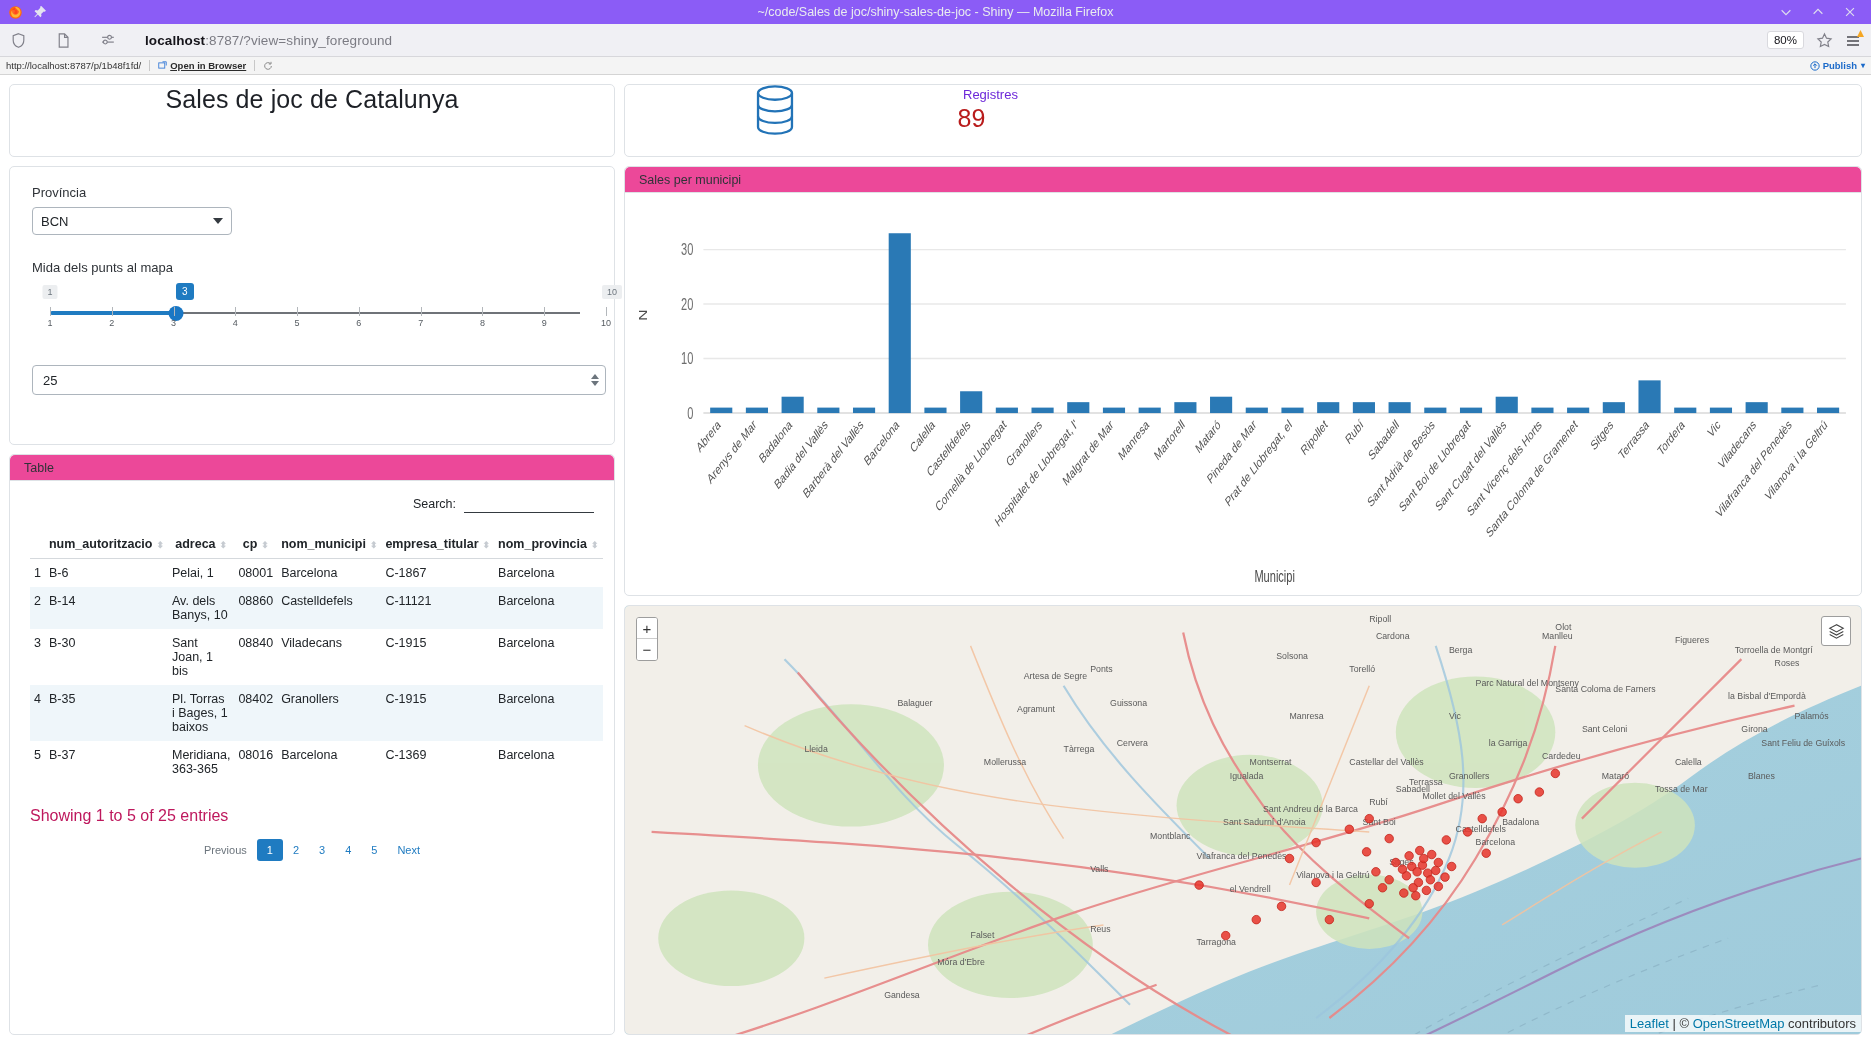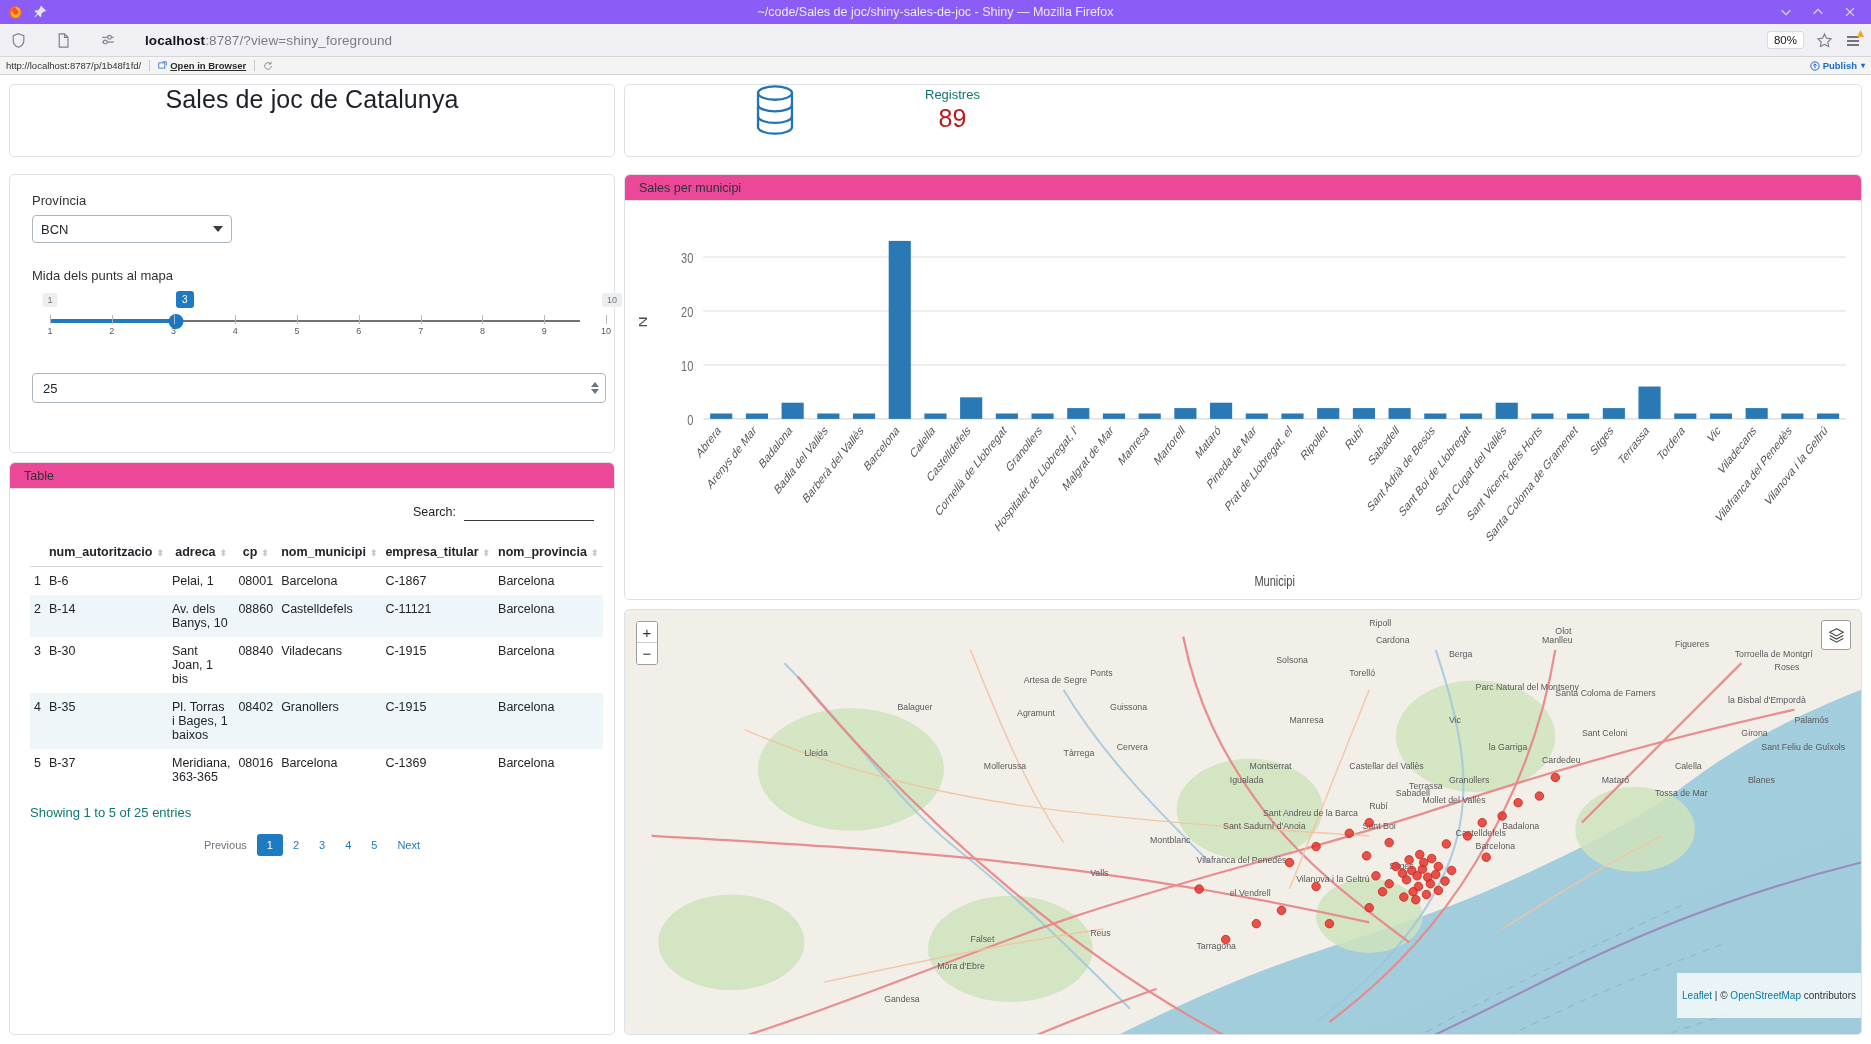--- a/index.html
+++ b/index.html
@@ -61,39 +61,39 @@
   .rs-url { color: #333; }
   .rs-sep { width: 1px; height: 11px; background: #c8c8c8; }
   .rs-item { display: flex; align-items: center; gap: 3px; font-weight: 600; text-decoration: underline; }
   .rs-right { margin-left: auto; display: flex; align-items: center; gap: 4px; color: #1b6ac9; font-weight: 600; }
   .rs-ico { width: 9px; height: 9px; }
 
   
   .page {
     height: calc(1044px - 24px - 33px - 18px);
     background: #ffffff; padding: 9px; display: flex; flex-direction: column;
-    gap: 17px; overflow: hidden;
+    gap: 9px; overflow: hidden;
   }
   .row { display: flex; gap: 9px; }
   .card {
     border: 1px solid #dee2e6; border-radius: 5px; background: #fff;
   }
   .col-left { width: 606px; flex: 0 0 606px; display:flex; flex-direction:column; gap: 9px; }
   .col-right { flex: 1; display:flex; flex-direction:column; gap: 9px; }
 
   
   .title-card { height: 73px; display: flex; align-items: center; padding: 0 22px; }
   .title-card h1 { font-size: 25px; font-weight: 400; color: #1d2026; letter-spacing: .1px; }
 
   
   .valuebox { height: 73px; display:flex; align-items:center; }
   .vb-inner { display:flex; align-items:center; width:100%; }
   .vb-icon { width: 300px; display:flex; justify-content:center; align-items:center; }
   .vb-text { text-align:center; flex: 0 0 auto; }
-  .vb-label { font-size: 13px; color: #0f766e; margin-bottom: 2px; }
+  .vb-label { font-size: 13px; color: #6d28d9; margin-bottom: 2px; margin-left: 38px; }
   .vb-value { font-size: 25px; font-weight: 400; color: #b91c1c; }
 
   
   .controls { flex: 0 0 auto; height: 279px; padding: 18px 22px; }
   .ctl-label { font-size: 13px; color: #2f3338; margin-bottom: 7px; }
   .select-wrap { position: relative; width: 200px; margin-bottom: 25px; }
   .select-box {
     width: 200px; height: 28px; border: 1px solid #adb5bd; border-radius: 4px;
     background: #fff; display: flex; align-items: center; padding: 0 8px;
     font-size: 13px; color: #212529;
@@ -174,21 +174,21 @@
   table.dt thead th {
     text-align: center; font-weight: 700; color: #212529;
     border-bottom: 1px solid #d5d9dd; padding: 6px 4px 7px 4px;
     white-space: nowrap; position: relative;
   }
   table.dt thead th .sortic { color: #c6cbd1; font-size: 9px; margin-left: 4px; }
   table.dt td { padding: 7px 4px; color: #212529; vertical-align: top; }
   table.dt tbody tr.odd { background: #fff; }
   table.dt tbody tr.even { background: #eff6fa; }
   td.idx { width: 16px; color:#212529; }
-  .dt-info { font-size: 13px; color: #0f766e; margin-top: 14px; }
+  .dt-info { font-size: 16px; color: #be185d; margin-top: 24px; }
   .dt-pager { display:flex; justify-content:center; align-items:center; gap: 0; margin-top: 14px; }
   .pg {
     min-width: 20px; height: 22px; padding: 0 10px; display:flex; align-items:center;
     justify-content:center; font-size: 11px; color: #1f7bc1; cursor:pointer;
   }
   .pg.disabled { color: #6c757d; }
   .pg.active { background: #1f7bc1; color: #fff; border-radius: 3px; }
 
   
   .map-card { flex: 1; min-height:0; position: relative; overflow: hidden; border-radius: 5px; }
@@ -203,22 +203,22 @@
     height: 21px; display:flex; align-items:center; justify-content:center;
     font-size: 15px; color:#333; cursor:pointer; background:#fff;
   }
   .map-zoom div:first-child { border-bottom: 1px solid #ccc; }
   .map-layers {
     position:absolute; right: 10px; top: 10px; width: 30px; height: 30px;
     background: #fff; border: 1px solid #9d9d9d; border-radius: 3px;
     display:flex; align-items:center; justify-content:center; z-index:5; cursor:pointer;
   }
   .map-attr {
-    position:absolute; right: 0; bottom: 16px; background: rgba(255,255,255,.78);
-    font-size: 10px; color: #333; padding: 17px 5px; z-index: 5;
+    position:absolute; right: 0; bottom: 2px; background: rgba(255,255,255,.78);
+    font-size: 13px; color: #333; padding: 1px 5px; z-index: 5;
   }
   .map-attr a { color: #0078a8; text-decoration: none; }
 </style>
 </head>
 <body>
 
 <div class="titlebar">
   <div class="tb-left">
     <span class="ff-logo">
       <svg viewBox="0 0 24 24" width="15" height="15">

